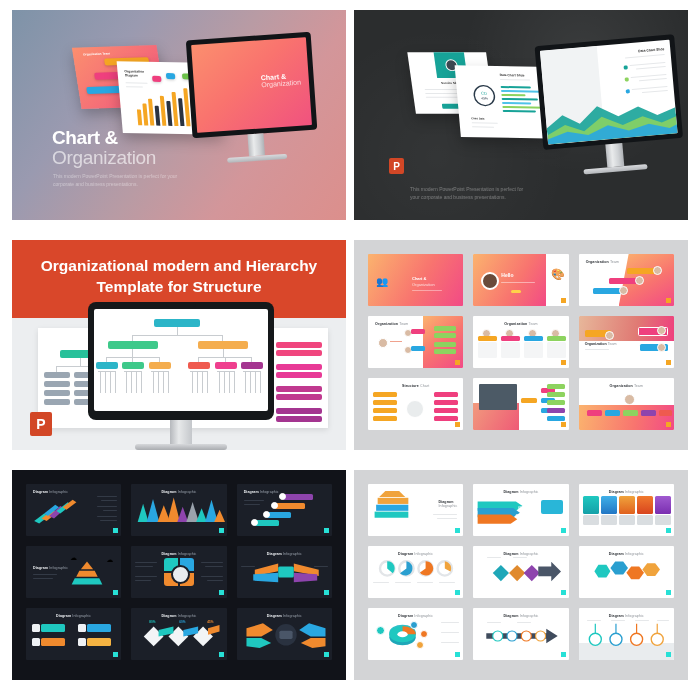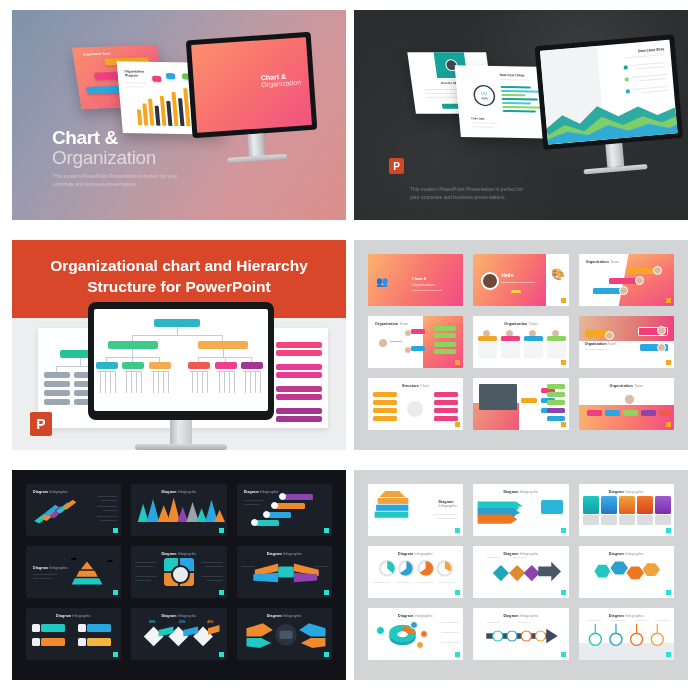--- a/index.html
+++ b/index.html
@@ -209,22 +209,22 @@
       </div>
       <div class="ppt"></div>
       <div class="t3">This modern PowerPoint Presentation is perfect for your corporate and business presentations.</div>
     </div>
   </div>
 
   <div class="panel p-r2c1">
     <div class="p3">
       <div class="band"></div>
       <div class="ttl">
-        <span>Organizational chart and Hierarchy</span><br>
-        <span>Structure for PowerPoint</span>
+        <span>Organizational modern and Hierarchy</span><br>
+        <span>Template for Structure</span>
       </div>
       <div class="stage"></div>
 
       <div class="sheetL">
         <div class="node" style="left:22px;top:22px;width:40px;height:8px;background:#27c19a;"></div>
         <div class="org-line" style="left:42px;top:30px;width:1px;height:8px;"></div>
         <div class="org-line" style="left:18px;top:38px;width:50px;height:1px;"></div>
         <div class="org-line" style="left:18px;top:38px;width:1px;height:6px;"></div>
         <div class="org-line" style="left:67px;top:38px;width:1px;height:6px;"></div>
         <div class="node" style="left:6px;top:44px;width:26px;height:6px;background:#9aa6b2;"></div>

